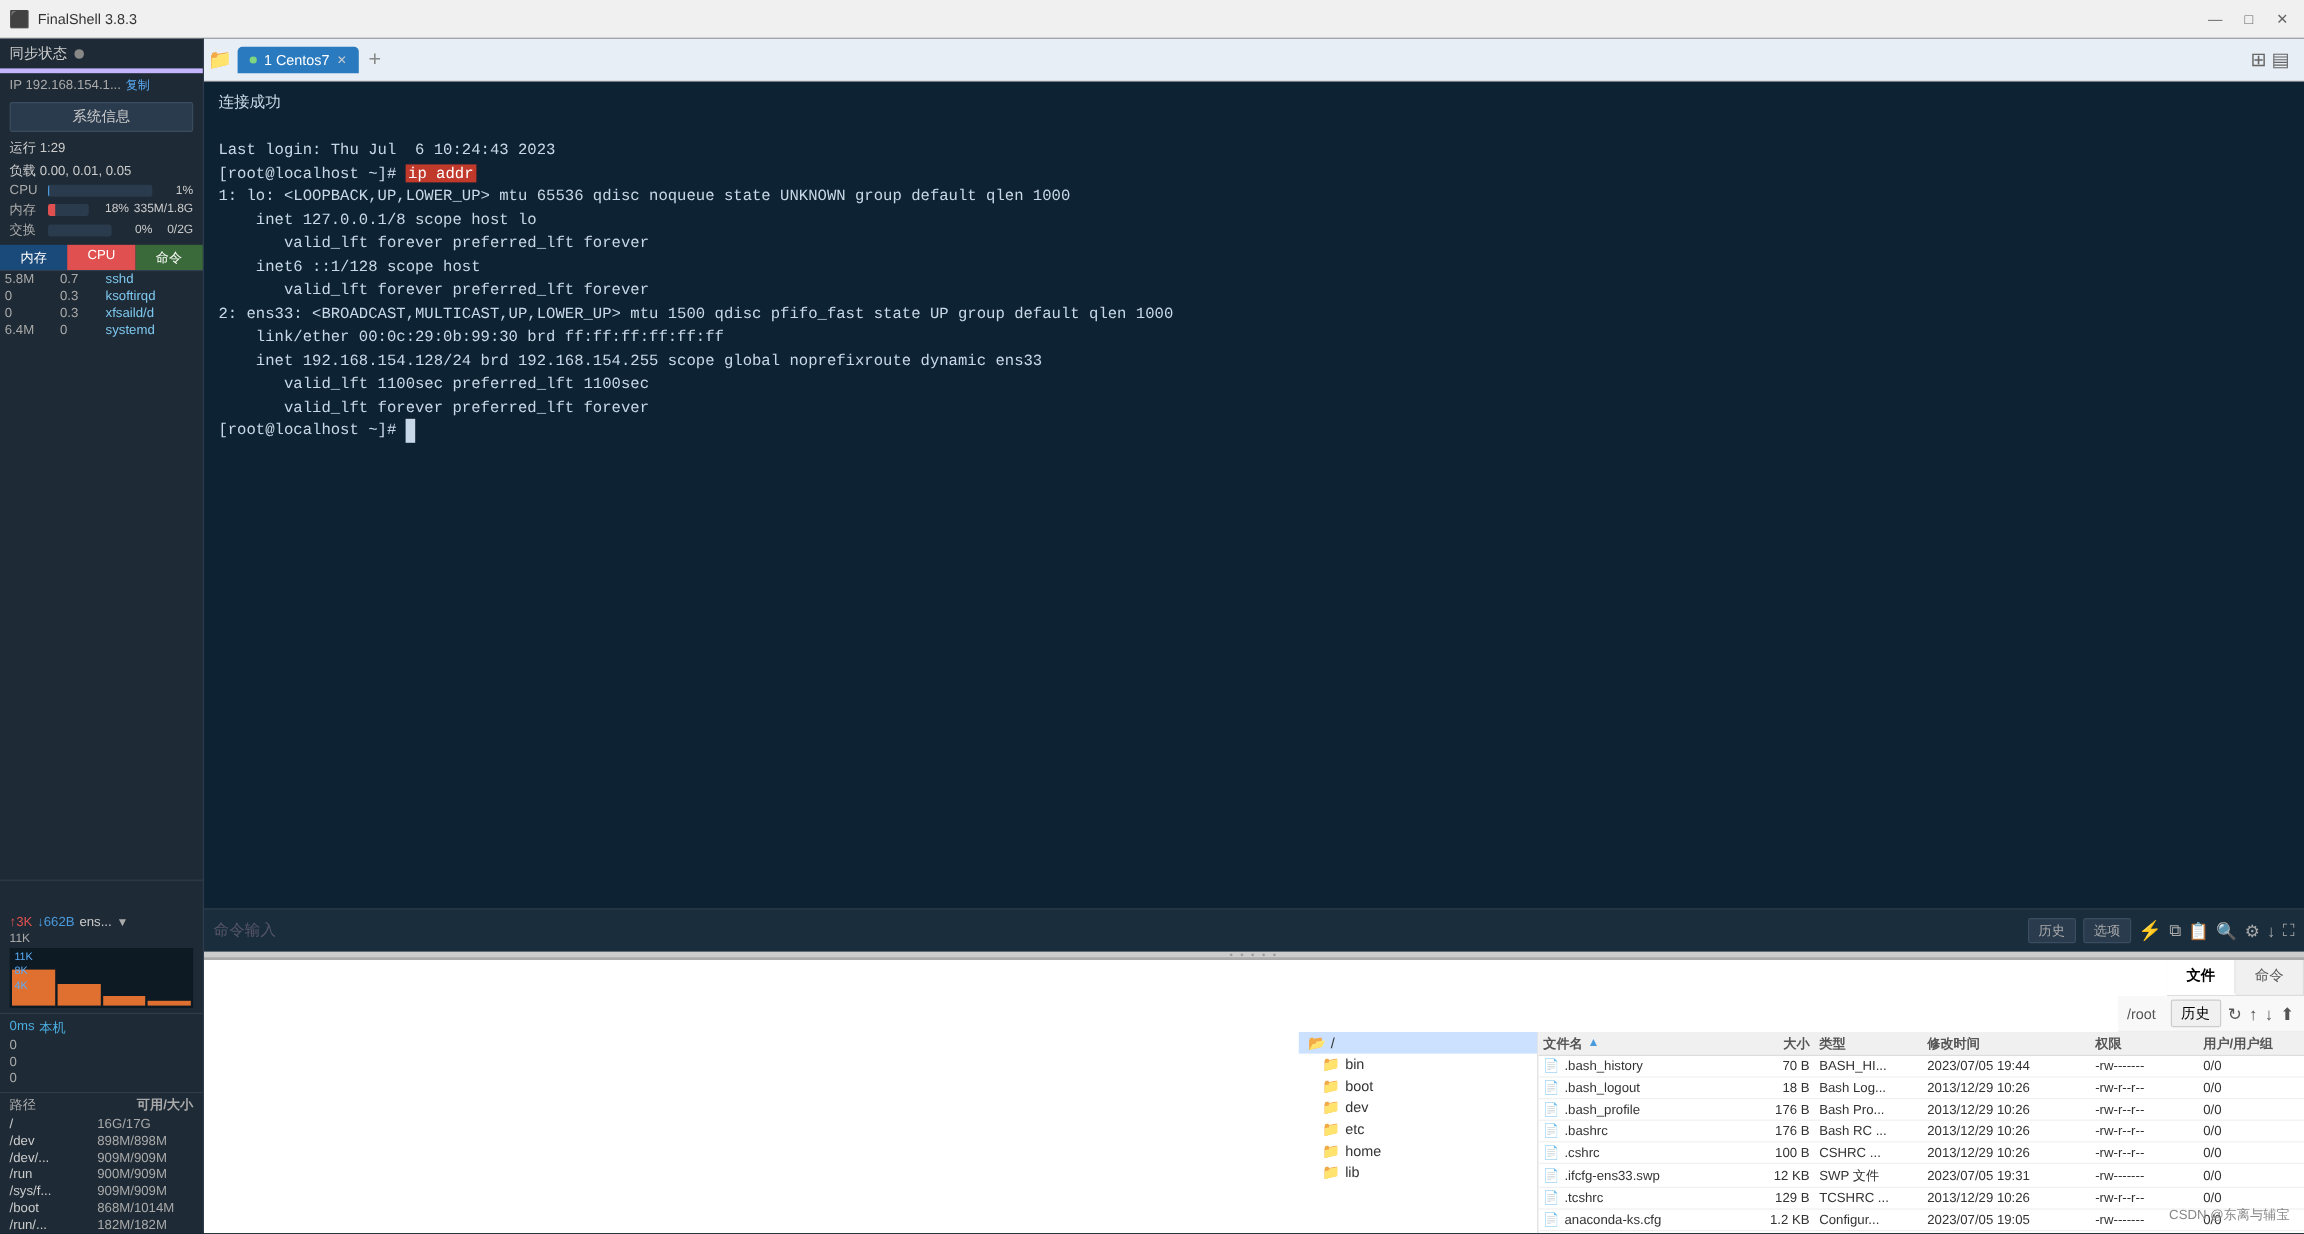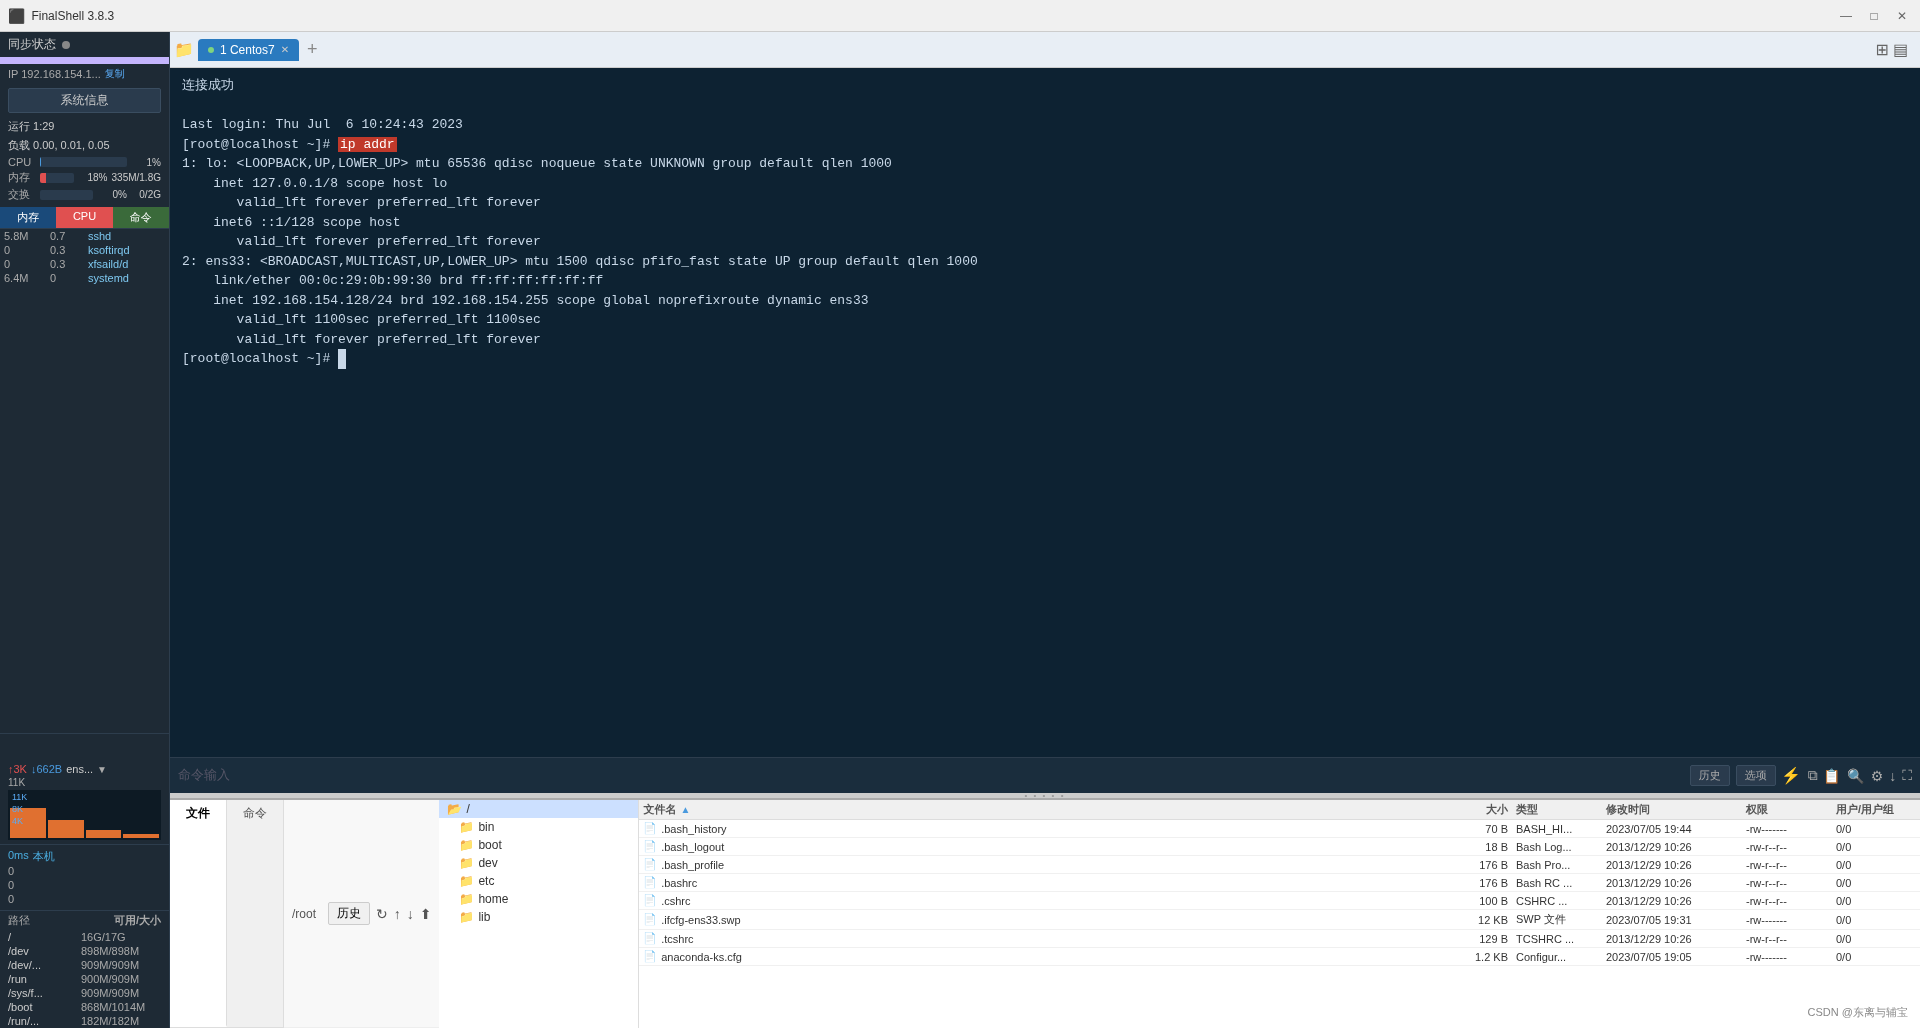--- a/index.html
+++ b/index.html
@@ -26,21 +26,21 @@
     .sidebar {
       width: 170px;
       background: #1e2a35;
       border-right: 1px solid #2d3d4d;
       display: flex;
       flex-direction: column;
       color: #ccc;
       font-size: 12px;
       flex-shrink: 0;
     }
-    .sidebar-sync { display: flex; align-items: center; padding: 4px 8px; gap: 6px; font-size: 12px; color: #ccc; border-bottom: 7px solid #c4b5fd; }
+    .sidebar-sync { display: flex; align-items: center; padding: 4px 8px; gap: 6px; font-size: 12px; color: #ccc; border-bottom: 4px solid #c4b5fd; }
     .sync-dot { width: 8px; height: 8px; border-radius: 50%; background: #888; }
     .sidebar-ip { display: flex; align-items: center; padding: 3px 8px; font-size: 11px; color: #aaa; gap: 4px; }
     .copy-btn { font-size: 10px; color: #5aabf5; cursor: pointer; }
     .sysinfo-btn { margin: 4px 8px; background: #2a3b4d; color: #ccc; border: 1px solid #3a4d60; padding: 3px 8px; font-size: 12px; cursor: pointer; border-radius: 2px; text-align: center; }
     .sidebar-stat { padding: 2px 8px; font-size: 11px; color: #ccc; }
     .sidebar-stat-row { display: flex; align-items: center; gap: 4px; padding: 1px 8px; font-size: 11px; }
     .stat-label { color: #aaa; min-width: 28px; }
     .stat-bar-wrap { flex: 1; background: #2a3b4d; height: 10px; border-radius: 2px; overflow: hidden; }
     .stat-bar { height: 100%; background: #4a9ade; }
     .stat-bar.red { background: #e05050; }
@@ -119,22 +119,23 @@
     .cmd-input::placeholder { color: #556; }
     .cmd-toolbar { display: flex; gap: 6px; align-items: center; }
     .cmd-tool-btn { background: #2a3b4d; color: #aaa; border: 1px solid #3a4d60; padding: 2px 8px; font-size: 11px; cursor: pointer; border-radius: 2px; }
 
     
     .file-panel {
       height: 230px;
       background: #fff;
       border-top: 2px solid #aaa;
       display: flex;
-      flex-direction: row;
+      flex-direction: column;
       flex-shrink: 0;
+      align-items: flex-end;
     }
     .file-panel-tabs { display: flex; background: #f0f0f0; border-bottom: 1px solid #ddd; }
     .file-tab { padding: 5px 16px; font-size: 12px; cursor: pointer; color: #555; border-right: 1px solid #ddd; }
     .file-tab.active { background: #fff; color: #000; border-bottom: 2px solid #fff; font-weight: bold; }
     .file-toolbar { display: flex; align-items: center; padding: 3px 8px; background: #f8f8f8; border-bottom: 1px solid #eee; gap: 6px; }
     .file-nav-btn { background: #f0f0f0; border: 1px solid #ccc; padding: 2px 8px; font-size: 12px; cursor: pointer; border-radius: 2px; }
     .file-content { display: flex; flex: 1; overflow: hidden; }
     .file-tree { width: 200px; border-right: 1px solid #ddd; overflow-y: auto; font-size: 12px; }
     .tree-item { display: flex; align-items: center; padding: 2px 8px; gap: 4px; cursor: pointer; color: #333; }
     .tree-item.selected { background: #cce0ff; }

